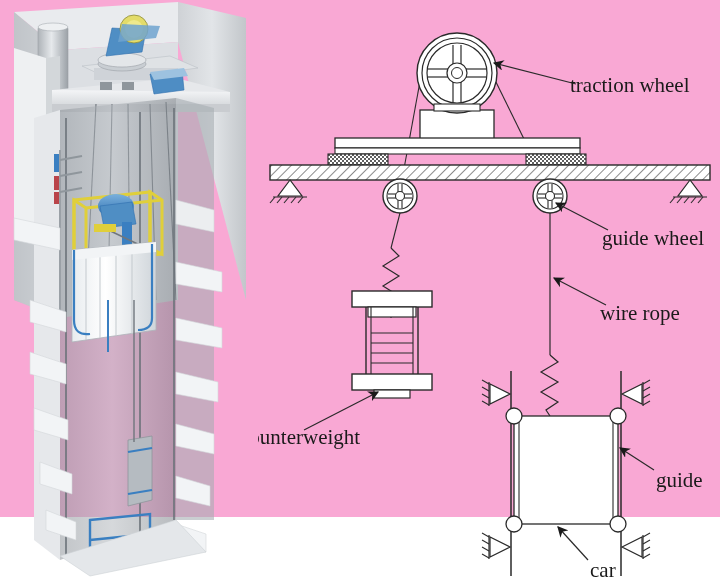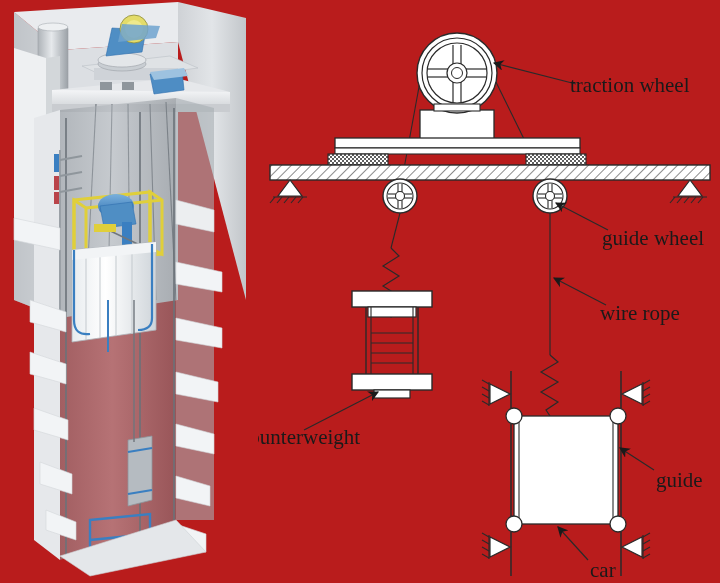--- a/index.html
+++ b/index.html
@@ -1,17 +1,17 @@
 <!DOCTYPE html>
 <html><head>
 <meta charset="utf-8">
 <style>
   html,body{margin:0;padding:0;background:#ffffff;}
   body{width:720px;height:583px;overflow:hidden;font-family:"Liberation Serif",serif;}
-  #root{position:relative;width:720px;height:583px;background:#b91c1c;}
+  #root{position:relative;width:720px;height:517px;background:#f9a8d4;}
   .photo{position:absolute;left:0;top:0;width:268px;height:583px;}
   .schematic{position:absolute;left:258px;top:0;width:462px;height:583px;}
   svg{display:block;}
   .lbl{font-family:"Liberation Serif",serif;font-size:21px;fill:#1a1a1a;}
 </style>
 </head>
 <body>
 
 <div id="root">
 

